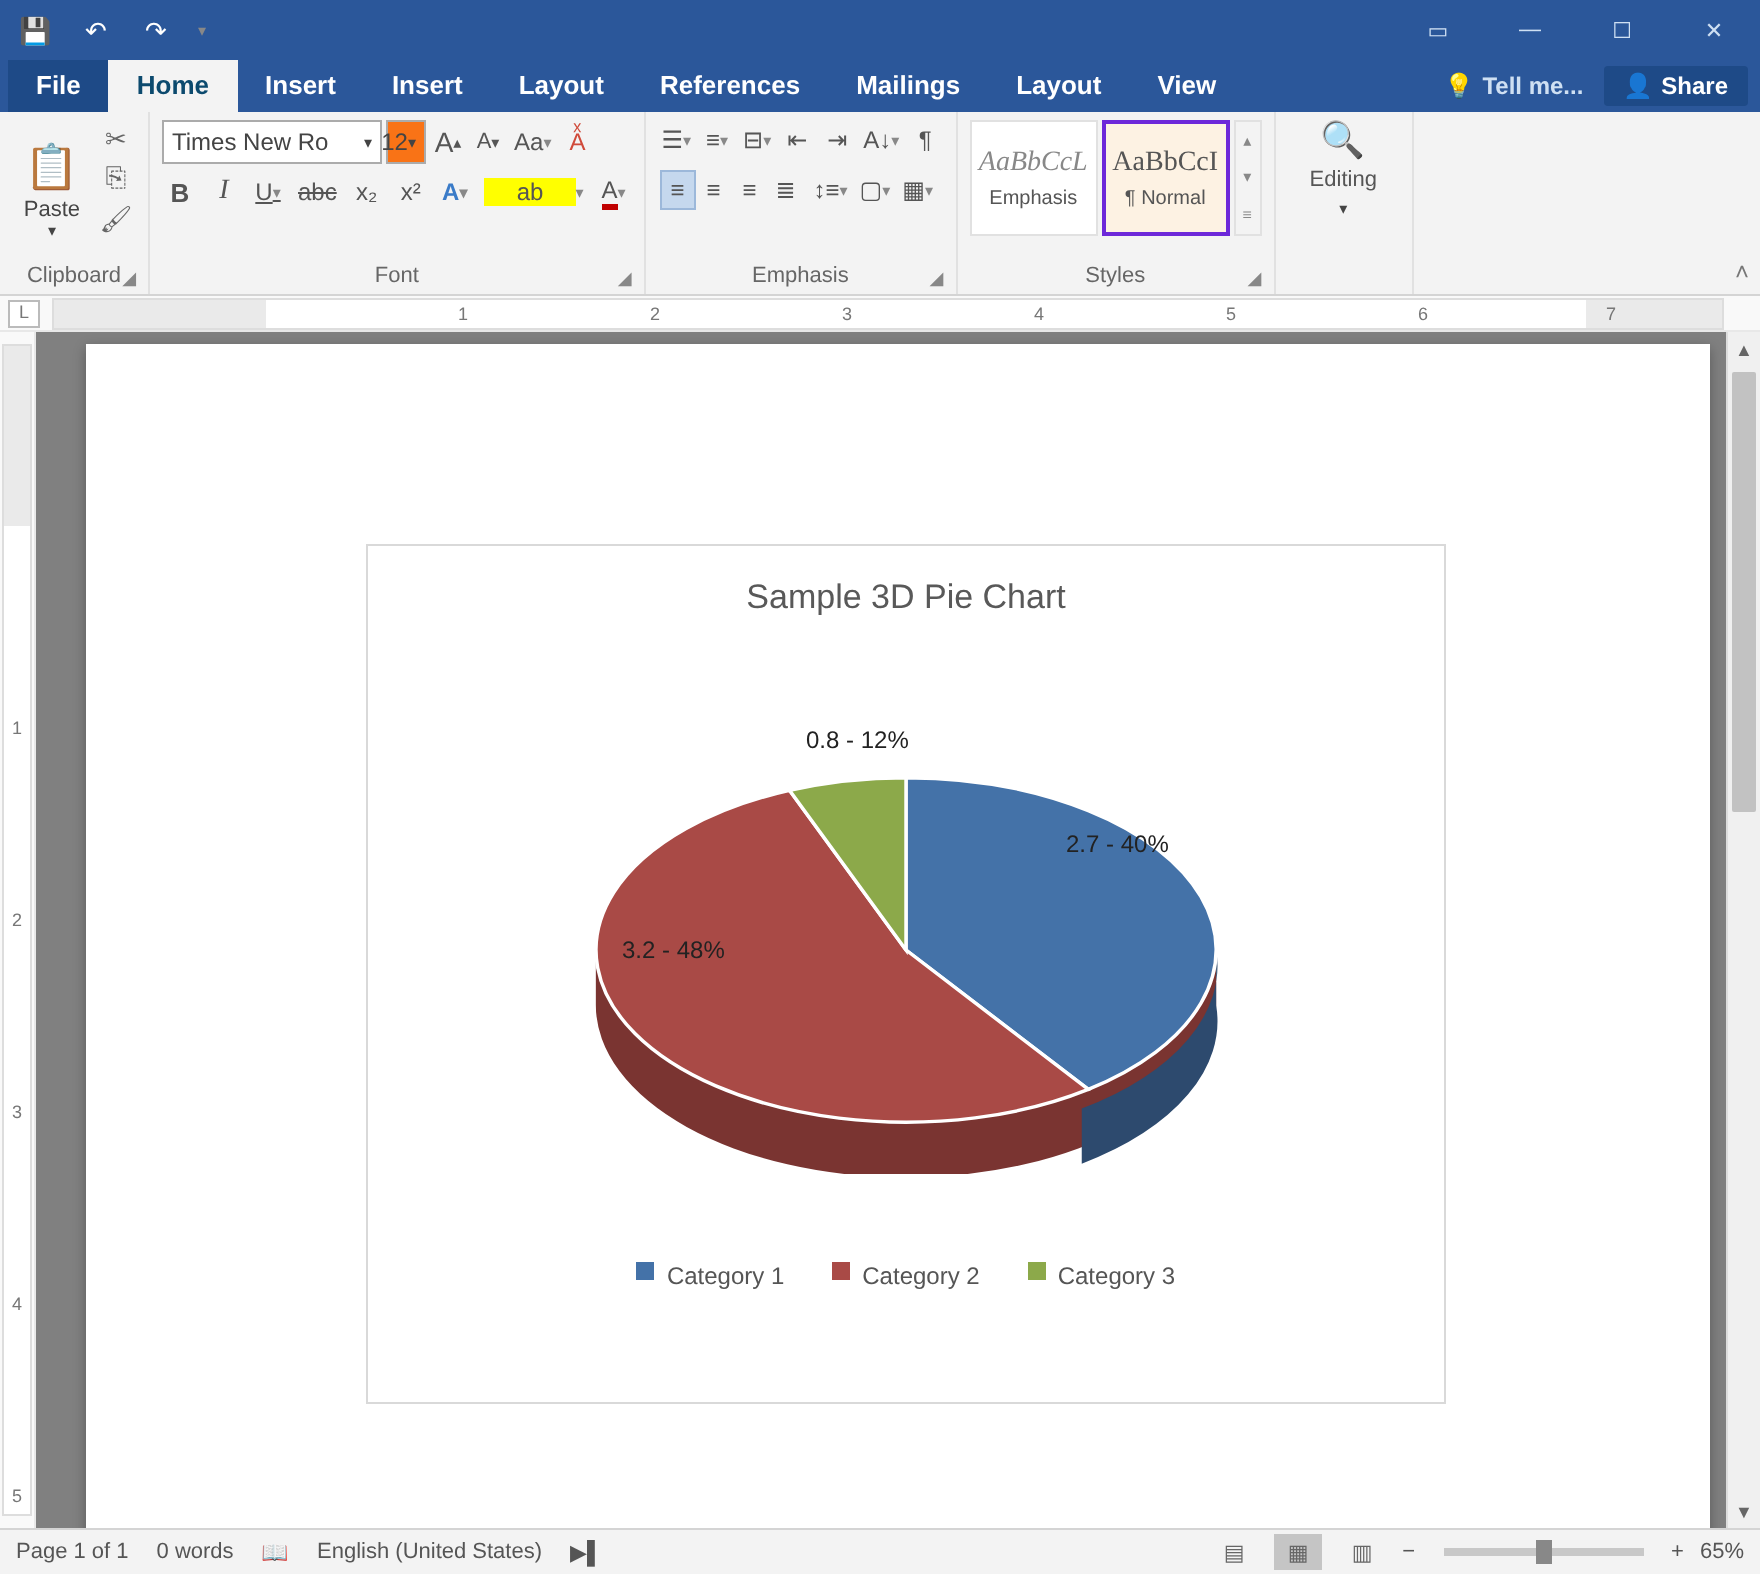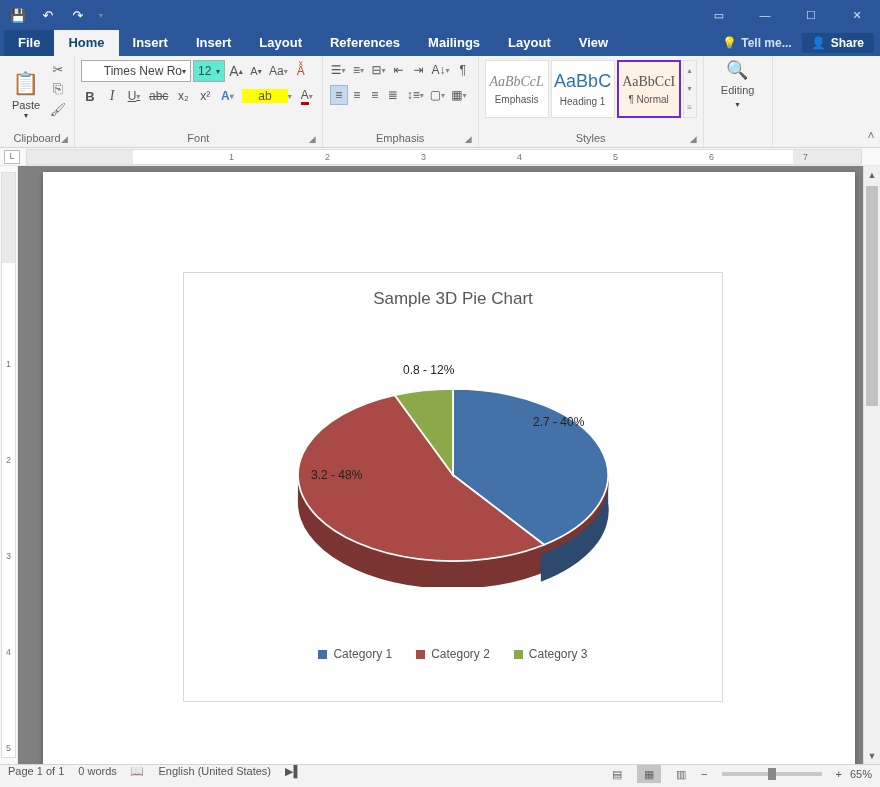--- a/index.html
+++ b/index.html
@@ -30,22 +30,22 @@
 
 
 .paste-big { width: 40px; display: flex; flex-direction: column; align-items: center; justify-content: center; font-size: 11px; }
 .paste-big .icon { font-size: 22px; margin-bottom: 2px; }
 .clip-small { display: flex; flex-direction: column; gap: 2px; }
 .sm-icon { width: 20px; height: 18px; display: flex; align-items: center; justify-content: center; font-size: 13px; color: #666; }
 
 
 .font-row1 { display: flex; align-items: center; gap: 2px; margin-bottom: 4px; }
 .font-row2 { display: flex; align-items: center; gap: 4px; }
-.fontname { width: 110px; height: 22px; border: 1px solid #ababab; background: #fff; font-size: 12px; padding: 2px 4px; display: flex; align-items: center; justify-content: flex-end; }
-.fontsize { width: 32px; height: 22px; border: 1px solid #ababab; background: #5eead4; font-size: 12px; padding: 2px 4px; display: flex; align-items: center; justify-content: space-between; }
+.fontname { width: 110px; height: 22px; border: 1px solid #ababab; background: #fff; font-size: 12px; padding: 2px 4px; display: flex; align-items: center; justify-content: space-between; gap: 12px; }
+.fontsize { width: 20px; height: 22px; border: 1px solid #ababab; background: #f97316; font-size: 12px; padding: 2px 4px; display: flex; align-items: center; justify-content: flex-end; }
 .rbtn { min-width: 18px; height: 20px; display: flex; align-items: center; justify-content: center; font-size: 12px; color: #555; padding: 0 2px; }
 .rbtn.bold { font-weight: bold; font-size: 13px; }
 .rbtn.italic { font-style: italic; font-family: "Times New Roman", serif; font-size: 14px; }
 .rbtn.underline { text-decoration: underline; }
 .rbtn.strike { text-decoration: line-through; }
 
 
 .para-row { display: flex; align-items: center; gap: 2px; margin-bottom: 4px; }
 .align-set { display: flex; border: 1px solid transparent; }
 .align-set .rbtn.active { background: #c5d8ee; border: 1px solid #9cb8da; }
@@ -79,30 +79,30 @@
 .page-wrap { flex:1; display:flex; justify-content:center; padding-top: 6px; overflow:hidden;}
 .page { width: 812px; background: #fff; box-shadow: 0 2px 6px rgba(0,0,0,0.3); padding: 100px 80px 40px; height: 900px; }
 
 
 .chart-box { width: 540px; height: 430px; border: 1px solid #d9d9d9; margin: 0 auto 0 60px; padding: 10px; display:flex; flex-direction:column; align-items:center;}
 .chart-title { font-size: 17px; color: #595959; margin: 6px 0 14px; }
 .pie-wrap { position: relative; width: 440px; height: 300px; }
 .pie-base { position:absolute; left:40px; top:40px; width:360px; height:224px; }
 .data-label { position:absolute; font-size:12px; color:#222; white-space:nowrap;}
 .legend { display:flex; gap:24px; margin-top:8px; font-size:12px; color:#555;}
-.legend-item { display:flex; align-items:center; gap:6px;margin-top:16px;}
+.legend-item { display:flex; gap:6px;}
 .legend-sw { width:9px; height:9px;}
 
 
 .vscroll { position:absolute; right:0; top:0; bottom:0; width:17px; background:#f0f0f0; border-left:1px solid #ddd;}
 .vscroll .arrow { height:17px; display:flex; align-items:center; justify-content:center; font-size:9px; color:#666; background:#f0f0f0;}
 .vscroll .thumb { position:absolute; left:2px; right:2px; top:20px; height:220px; background:#c2c2c2; border-radius:1px;}
 
 
-.status { height: 23px; background: #f3f3f3; border-top: 1px solid #d4d4d4; display: flex; align-items: flex-start; padding: 0 8px; font-size: 11px; color: #555; gap: 14px; }
+.status { height: 23px; background: #f3f3f3; border-top: 1px solid #d4d4d4; display: flex; align-items: center; padding: 0 8px; font-size: 11px; color: #555; gap: 14px; }
 .status-right { margin-left:auto; display:flex; align-items:center; gap:8px;}
 .view-btn { width:24px; height:18px; display:flex; align-items:center; justify-content:center; color:#666; border:1px solid transparent;}
 .view-btn.active { background:#c5c5c5;}
 .zoom-slider { width:100px; height:4px; background:#c8c8c8; position:relative; margin:0 6px;}
 .zoom-slider .thumb { position:absolute; top:-4px; width:8px; height:12px; background:#888; left:46px;}
 .dd::after { content: " ▾"; font-size:8px; color:#888;}
 </style>
 </head>
 <body>
 
@@ -215,24 +215,20 @@
     </div>
     <div class="group-label"><span>Emphasis</span><span class="dlg">◢</span></div>
   </div>
 
   <div class="group" style="flex:0 0 auto">
     <div class="styles-body">
       <div class="style-item">
         <div class="style-preview emph">AaBbCcL</div>
         <div>Emphasis</div>
       </div>
-      <div class="style-item">
-        <div class="style-preview h1">AaBbC</div>
-        <div>Heading 1</div>
-      </div>
       <div class="style-item selected">
         <div class="style-preview norm">AaBbCcI</div>
         <div>¶ Normal</div>
       </div>
       <div class="styles-more">
           <span>▴</span>
           <span>▾</span>
           <span>≡</span>
         </div>
     </div>

